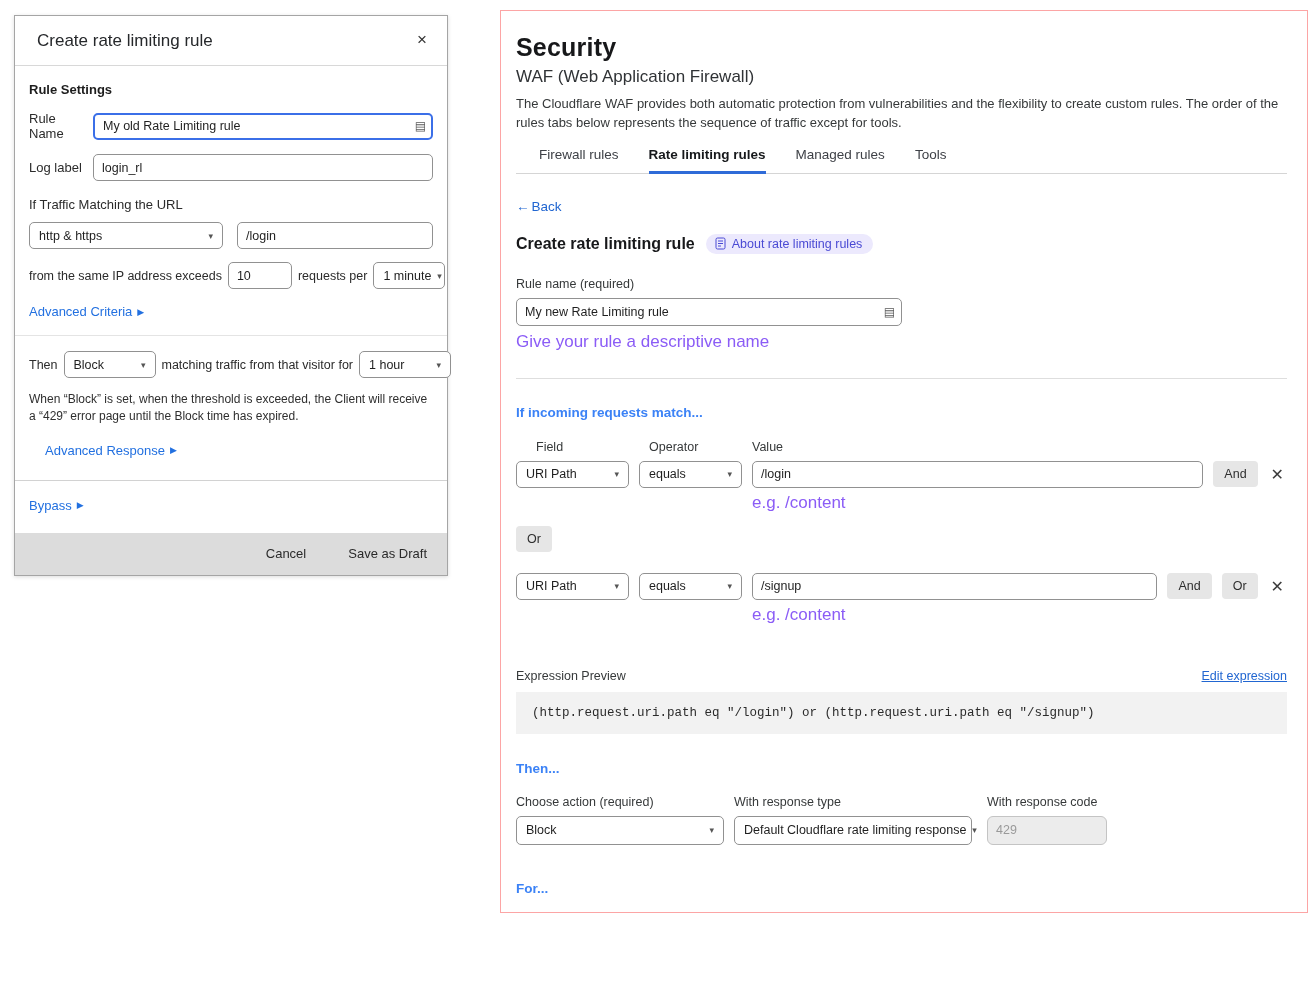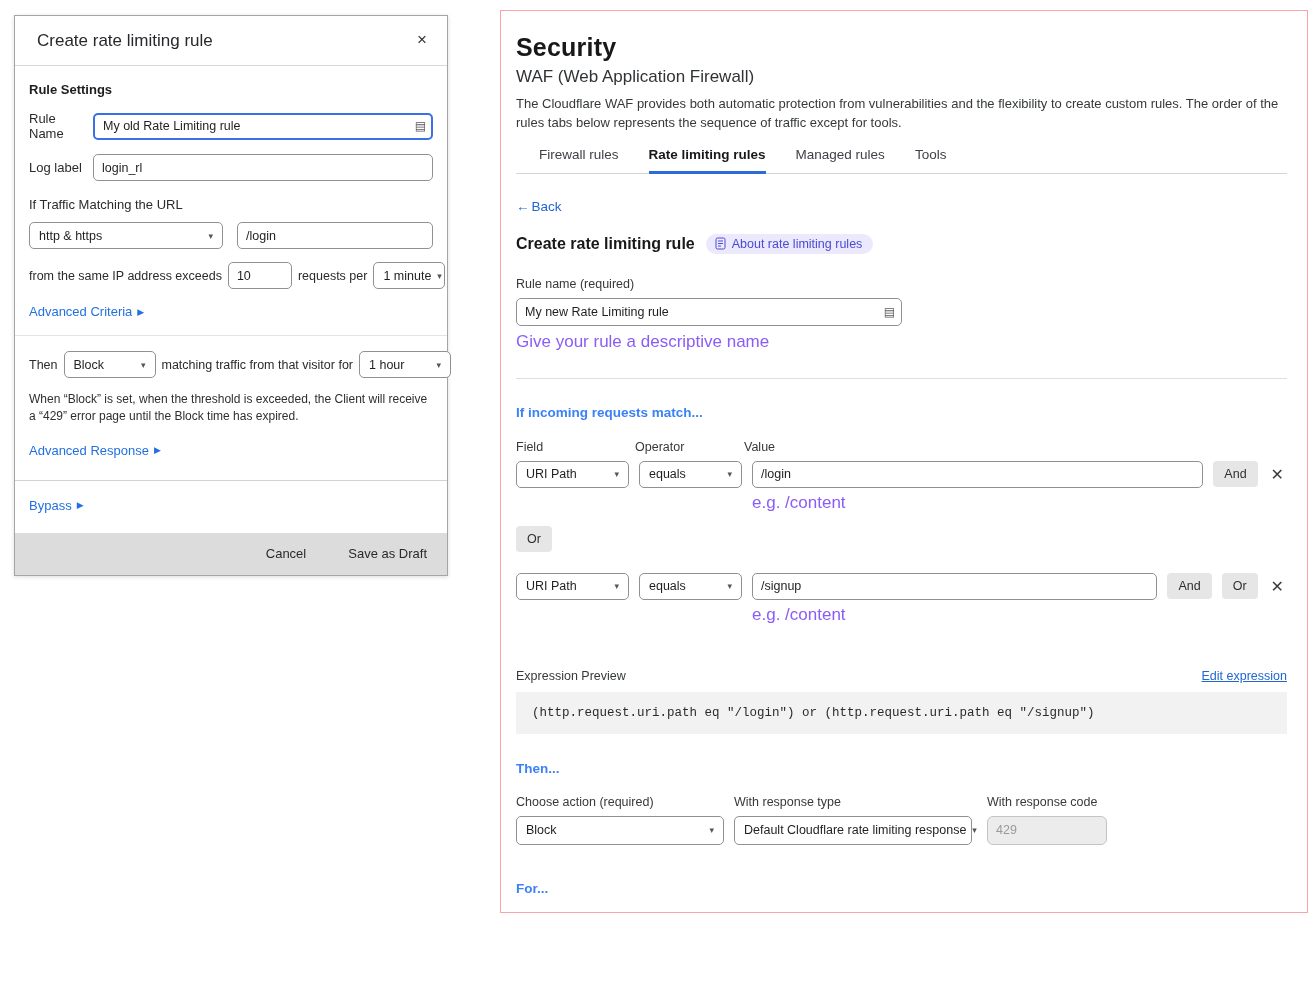--- a/index.html
+++ b/index.html
@@ -27,21 +27,21 @@
   .dlg-label { font-size:13px; color:#2b2b2b; margin:16px 0 10px; }
   .select { display:flex; align-items:center; justify-content:space-between; gap:6px;
             height:27px; border:1px solid #919191; border-radius:5px; padding:0 9px;
             font-size:12.5px; color:#1f1f1f; background:#fff; cursor:pointer; white-space:nowrap; }
   .caret { font-size:9px; color:#555; flex:none; }
   .dlg-inline { display:flex; align-items:center; gap:6px; font-size:12.5px; color:#2b2b2b; white-space:nowrap; margin-bottom:13px; }
   .blue-link { font-size:13px; color:#2270e0; cursor:pointer; display:inline-flex; align-items:center; gap:5px; }
   .blue-link .tri { font-size:9px; }
   .dlg-divider-inset { border:none; border-top:1px solid #e4e4e4; margin:15px -14px 15px -14px; }
   .note { font-size:12px; color:#2f2f2f; line-height:1.45; margin:11px 0 13px; }
-  .dlg-adv { margin:4px 0 16px; }
+  .dlg-adv { margin:4px 16px 16px; }
   .dlg-divider-full { border:none; border-top:1px solid #d2d2d2; }
   .dlg-bypass { padding:15px 14px 19px; }
   .dlg-footer { background:#dcdcdc; padding:13px 20px 14px; display:flex; justify-content:flex-end; gap:42px; }
   .footer-btn { font-size:13px; color:#2a2a2a; cursor:pointer; background:none; border:none;
                 font-family:"Liberation Sans",sans-serif; }
 
   
   .panel { position:absolute; left:500px; top:10px; width:808px; height:903px; background:#fff;
            border:1px solid #fca5a5; padding:22px 20px 0 15px; overflow:hidden; }
   .page-title { font-size:25px; font-weight:bold; color:#17181a; letter-spacing:.2px; }
@@ -57,21 +57,21 @@
   .about-badge { display:inline-flex; align-items:center; gap:6px; background:#ece9fd; color:#4a4ad4;
                  font-size:12.5px; border-radius:11px; padding:3px 11px 3px 9px; cursor:pointer; }
   .field-label { font-size:12.5px; color:#36393a; }
   .helper { font-size:17px; color:#8b5cf6; }
   .rule-name-wrap { width:386px; margin-top:7px; }
   .rn-label { margin-top:23px; }
   .rn-helper { margin-top:6px; }
   .panel-divider { border:none; border-top:1px solid #dedede; margin-top:26px; }
   .section-heading { font-size:13.5px; font-weight:bold; color:#3b82f6; }
   .sh-match { margin-top:26px; }
-  .cond-labels { display:flex; gap:6px; margin-top:20px; }
+  .cond-labels { display:flex; gap:0; margin-top:20px;margin-left:20px; }
   .cond-labels .cl-field { width:113px; }
   .cond-labels .cl-op { width:103px; }
   .cond-row { display:flex; align-items:center; gap:10px; margin-top:7px; }
   .sel-field { width:113px; flex:none; }
   .sel-op { width:103px; flex:none; }
   .cond-value { flex:1; min-width:0; }
   .gbtn { background:#e6e6e6; border:none; border-radius:4px; height:26px; padding:0 11px;
           font-size:12.5px; color:#2f2f2f; font-family:"Liberation Sans",sans-serif; cursor:pointer; flex:none; }
   .remove-x { font-size:16px; color:#3c3c3c; cursor:pointer; flex:none; padding:0 3px; }
   .value-helper { margin-left:236px; margin-top:5px; }

